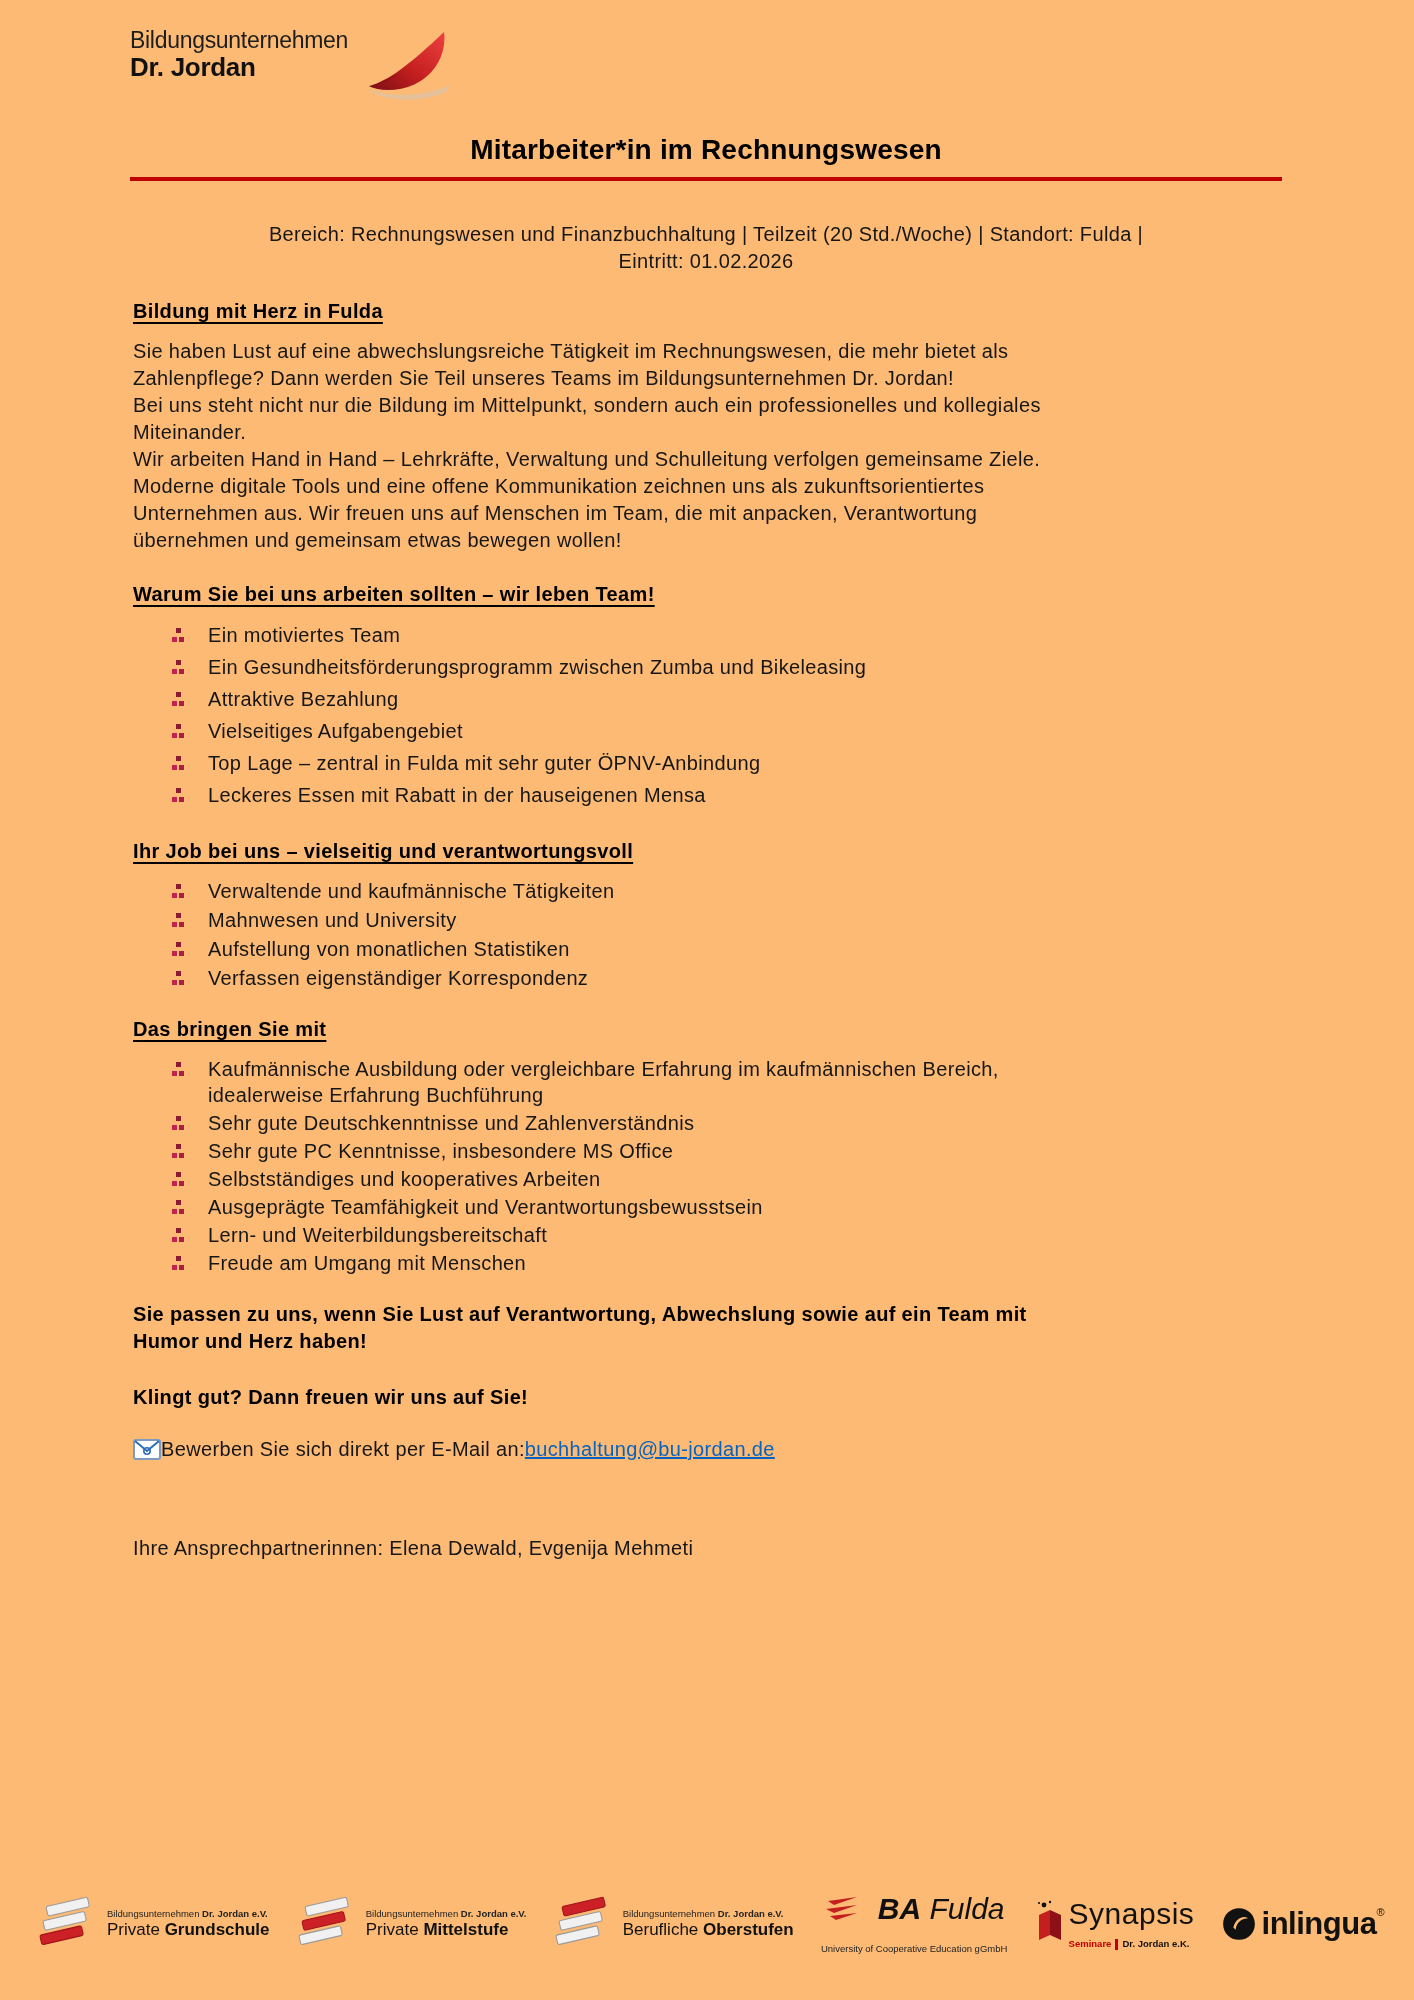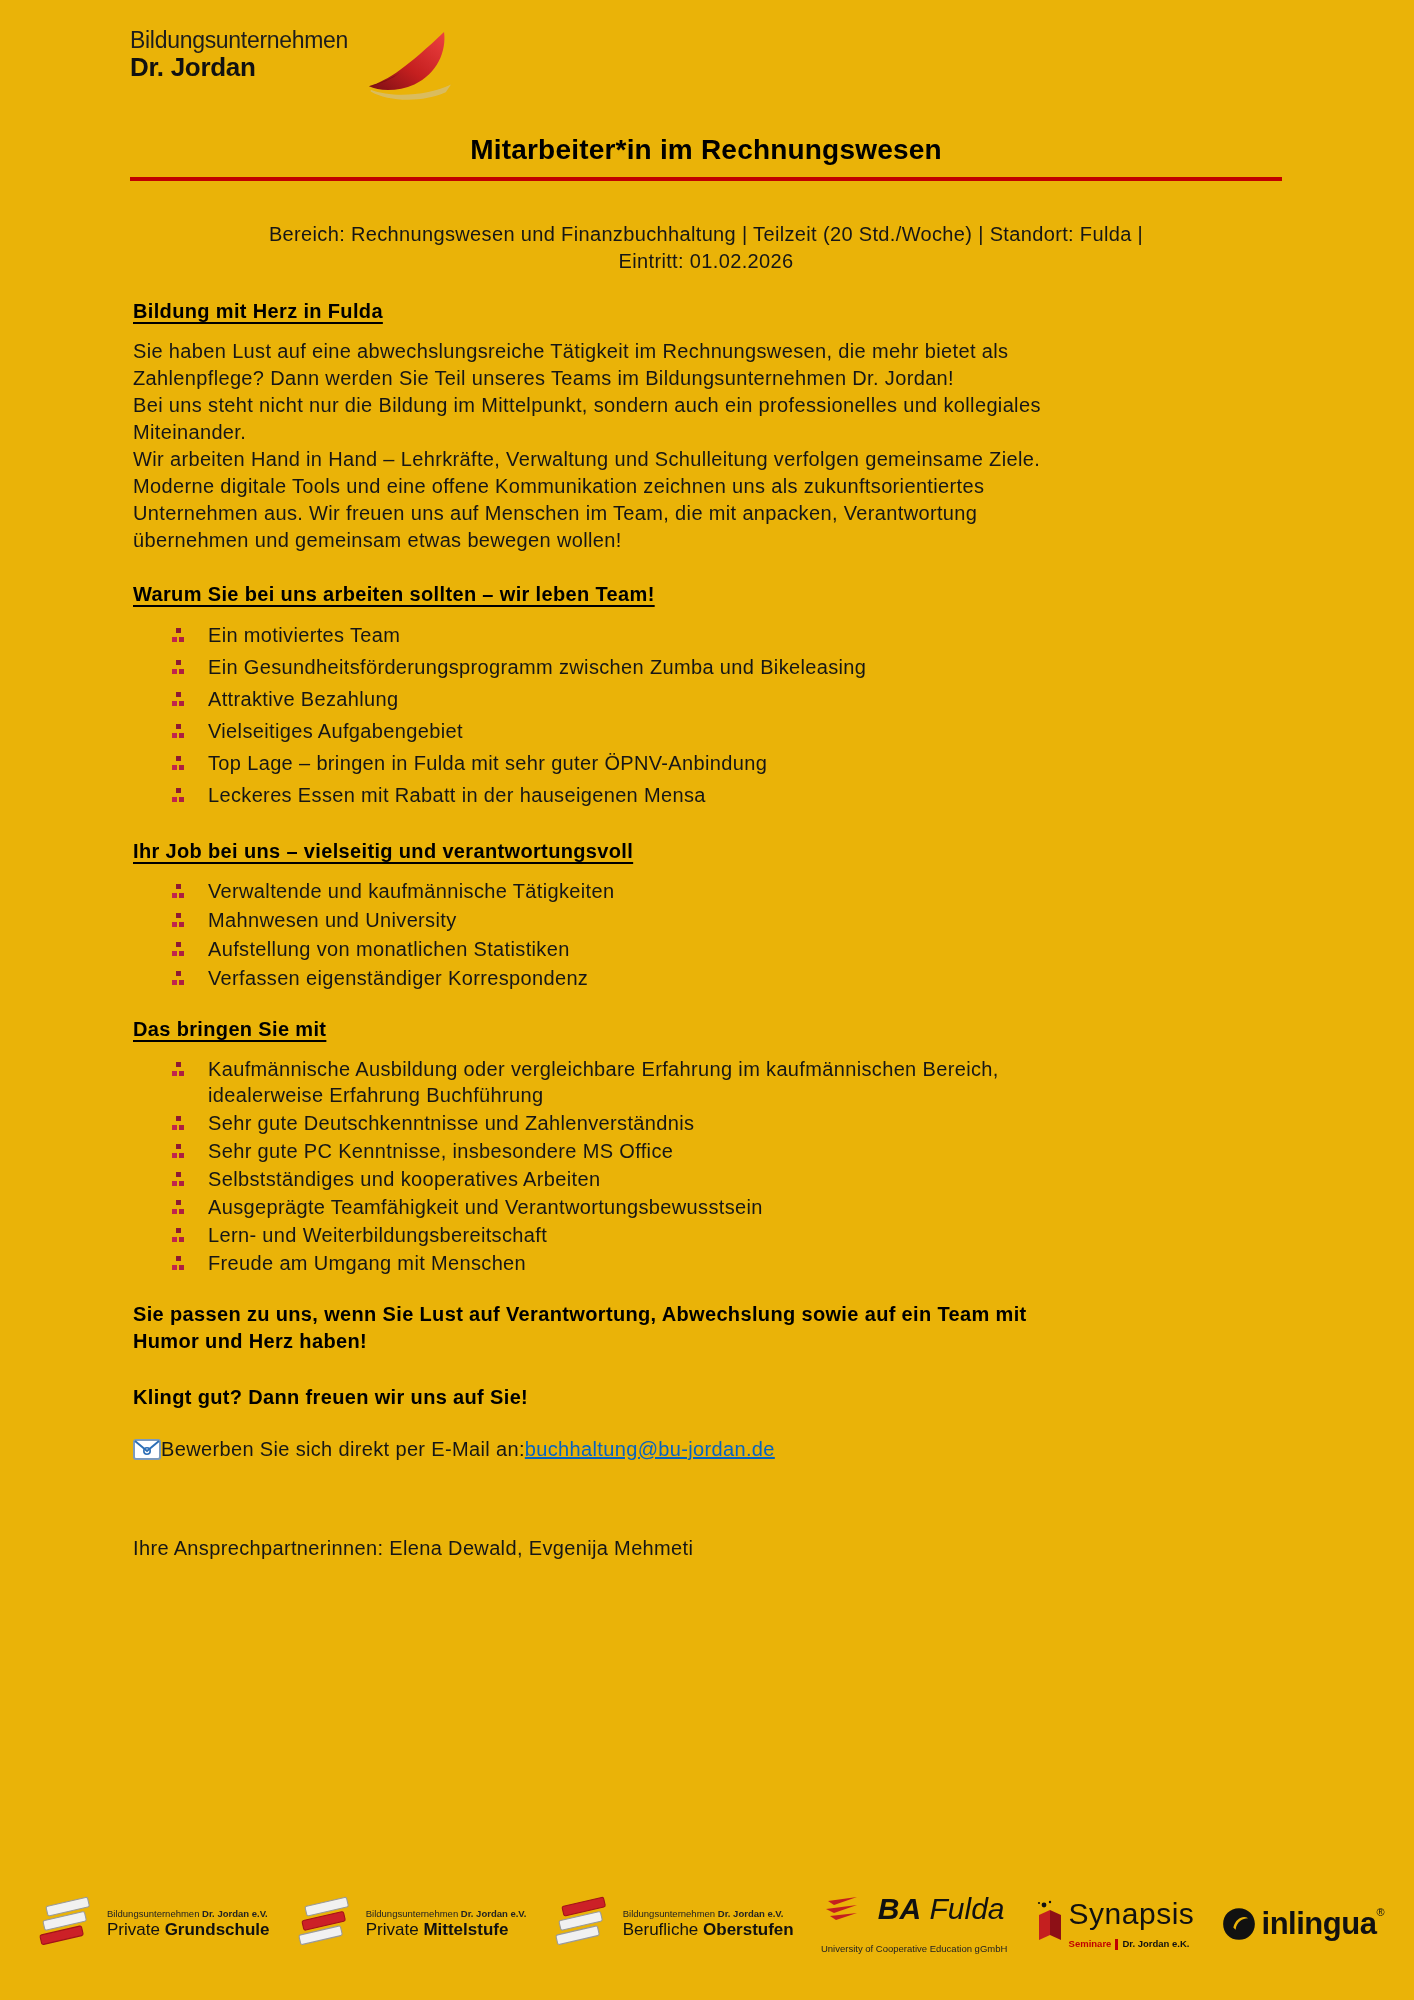--- a/index.html
+++ b/index.html
@@ -1,17 +1,17 @@
 <!DOCTYPE html>
 <html><head>
 <meta charset="utf-8">
 <style>
   html,body{margin:0;padding:0;background:#e8e8e8;}
   .page{
-    position:relative;width:1414px;height:2000px;margin:0 auto;background:#eab308;
+    position:relative;width:1414px;height:2000px;margin:0 auto;background:#fdba74;
     font-family:"Liberation Sans",sans-serif;color:#161616;overflow:hidden;
   }
   
   .logo{position:absolute;left:130px;top:28px;display:flex;align-items:flex-start;gap:14px;}
   .logo-text{line-height:1.08;letter-spacing:-0.3px;}
   .logo-line1{font-size:23px;font-weight:500;color:#1d1d1d;}
   .logo-line2{font-size:26px;font-weight:700;color:#111;}
   .logo-sail{width:96px;height:82px;margin-top:-2px;}
   .doc-title{
     position:absolute;left:130px;top:134px;width:1152px;text-align:center;
@@ -114,21 +114,21 @@
 Moderne digitale Tools und eine offene Kommunikation zeichnen uns als zukunftsorientiertes
 Unternehmen aus. Wir freuen uns auf Menschen im Team, die mit anpacken, Verantwortung
 übernehmen und gemeinsam etwas bewegen wollen!</div>
 
   <div class="sec-heading" style="top:583px">Warum Sie bei uns arbeiten sollten – wir leben Team!</div>
   <ul class="bullet-list list-why" style="top:622px">
     <li><span class="bullet-icon"><span class="sq"></span></span><span>Ein motiviertes Team</span></li>
     <li><span class="bullet-icon"><span class="sq"></span></span><span>Ein Gesundheitsförderungsprogramm zwischen Zumba und Bikeleasing</span></li>
     <li><span class="bullet-icon"><span class="sq"></span></span><span>Attraktive Bezahlung</span></li>
     <li><span class="bullet-icon"><span class="sq"></span></span><span>Vielseitiges Aufgabengebiet</span></li>
-    <li><span class="bullet-icon"><span class="sq"></span></span><span>Top Lage – bringen in Fulda mit sehr guter ÖPNV-Anbindung</span></li>
+    <li><span class="bullet-icon"><span class="sq"></span></span><span>Top Lage – zentral in Fulda mit sehr guter ÖPNV-Anbindung</span></li>
     <li><span class="bullet-icon"><span class="sq"></span></span><span>Leckeres Essen mit Rabatt in der hauseigenen Mensa</span></li>
   </ul>
 
   <div class="sec-heading" style="top:840px">Ihr Job bei uns – vielseitig und verantwortungsvoll</div>
   <ul class="bullet-list list-job" style="top:878px">
     <li><span class="bullet-icon"><span class="sq"></span></span><span>Verwaltende und kaufmännische Tätigkeiten</span></li>
     <li><span class="bullet-icon"><span class="sq"></span></span><span>Mahnwesen und University</span></li>
     <li><span class="bullet-icon"><span class="sq"></span></span><span>Aufstellung von monatlichen Statistiken</span></li>
     <li><span class="bullet-icon"><span class="sq"></span></span><span>Verfassen eigenständiger Korrespondenz</span></li>
   </ul>

